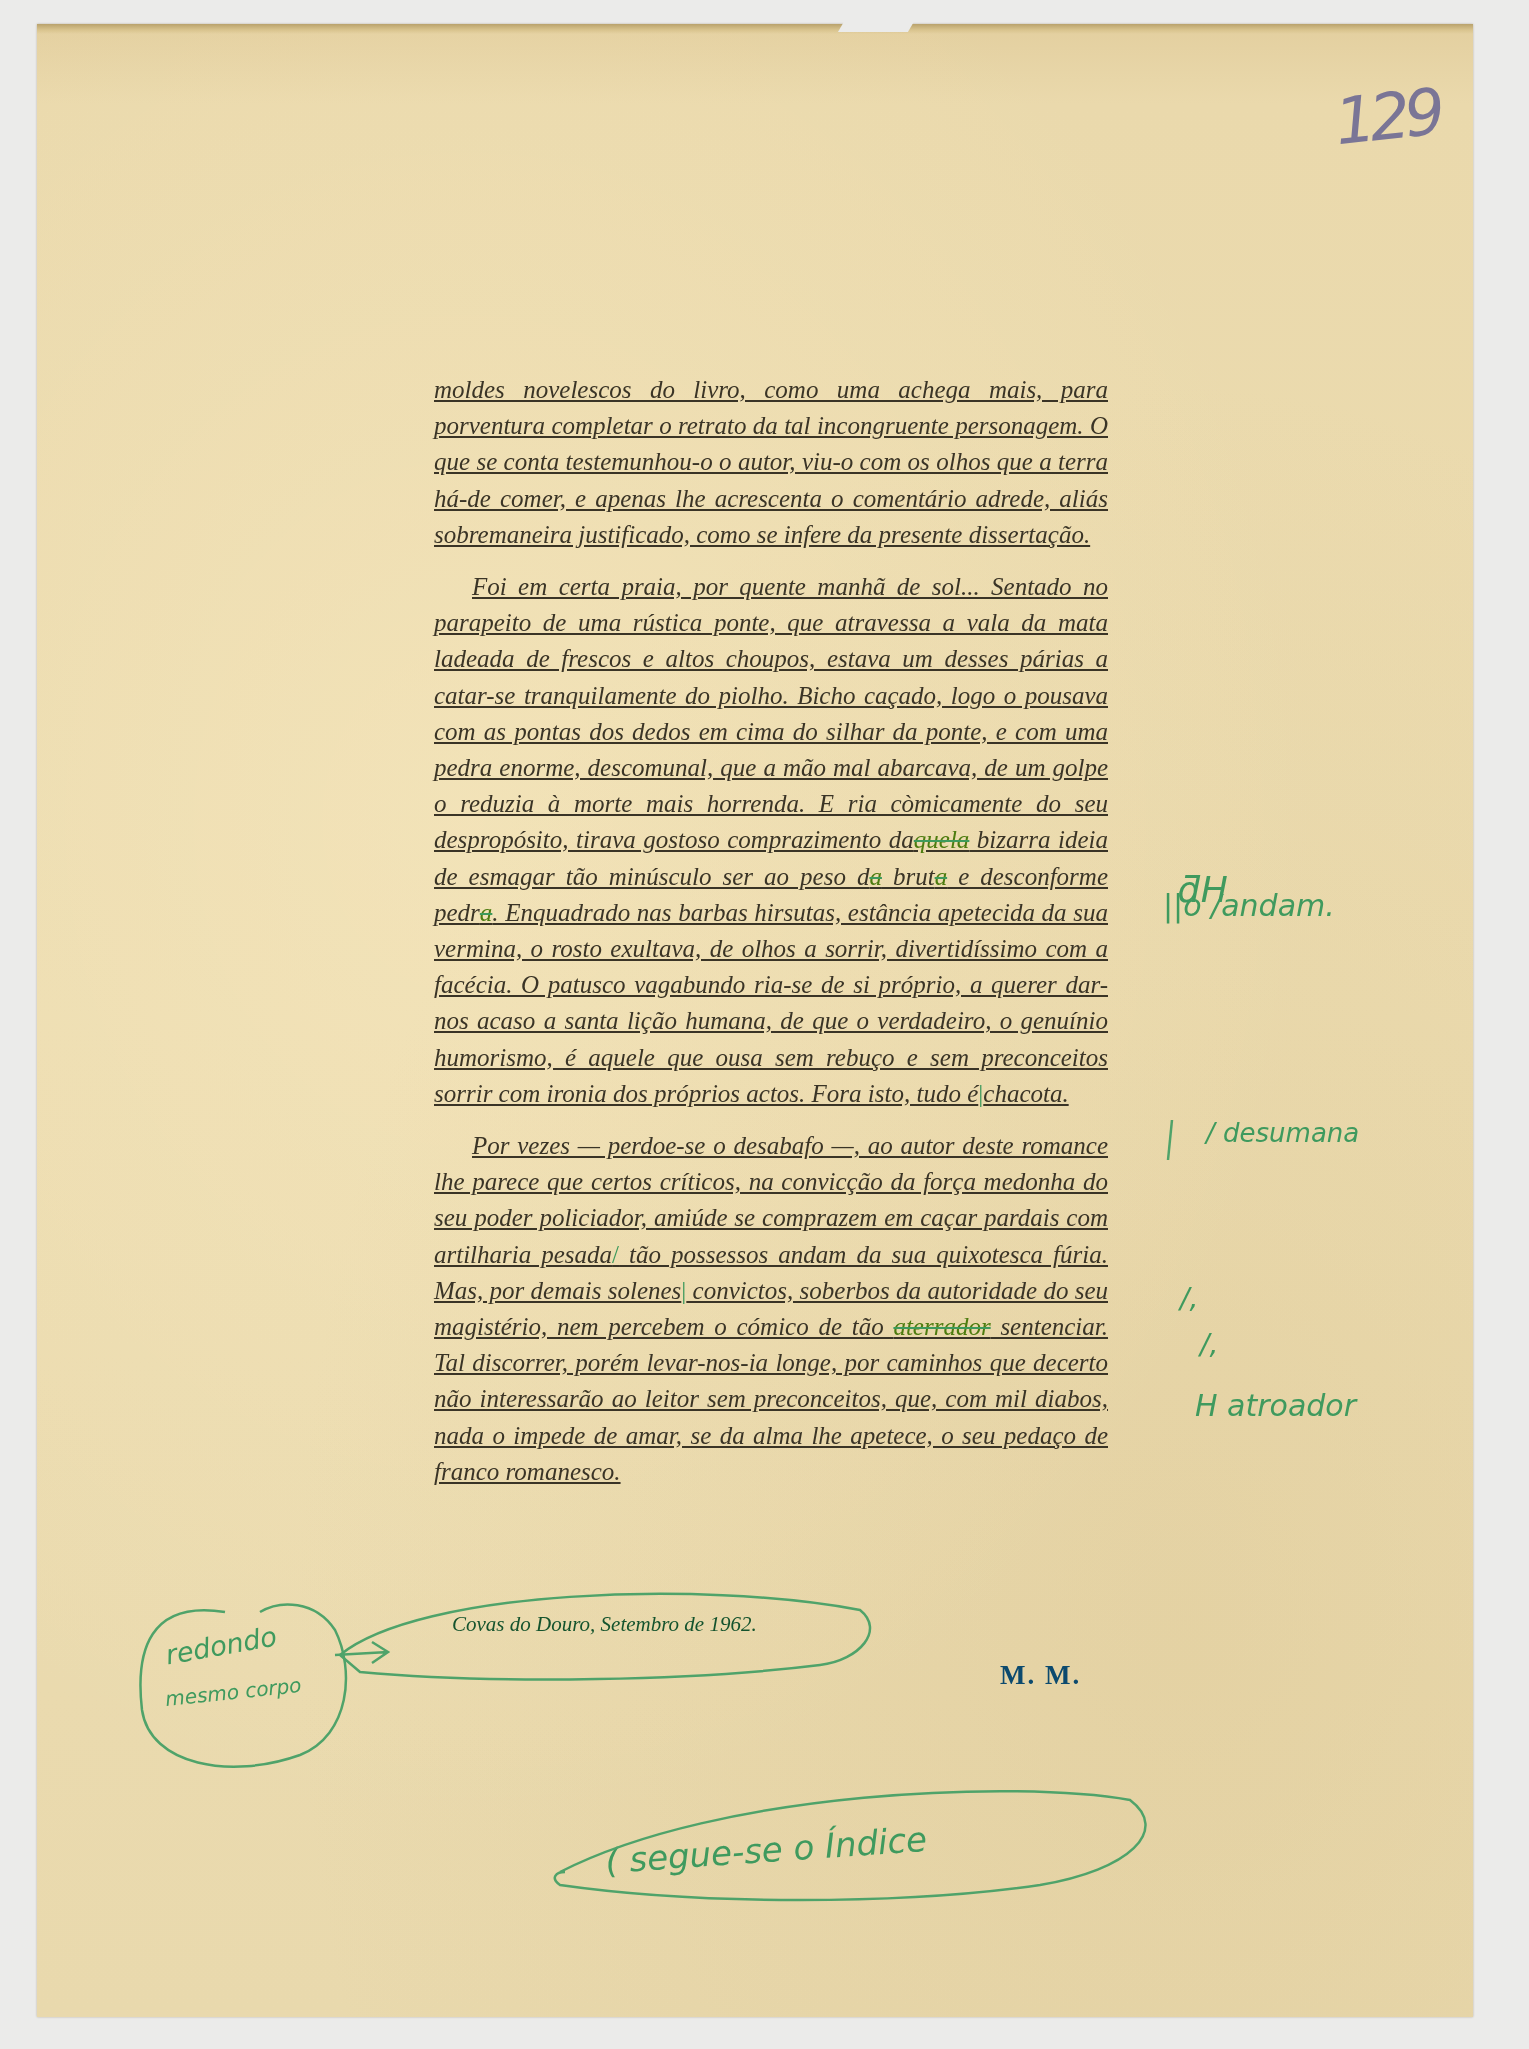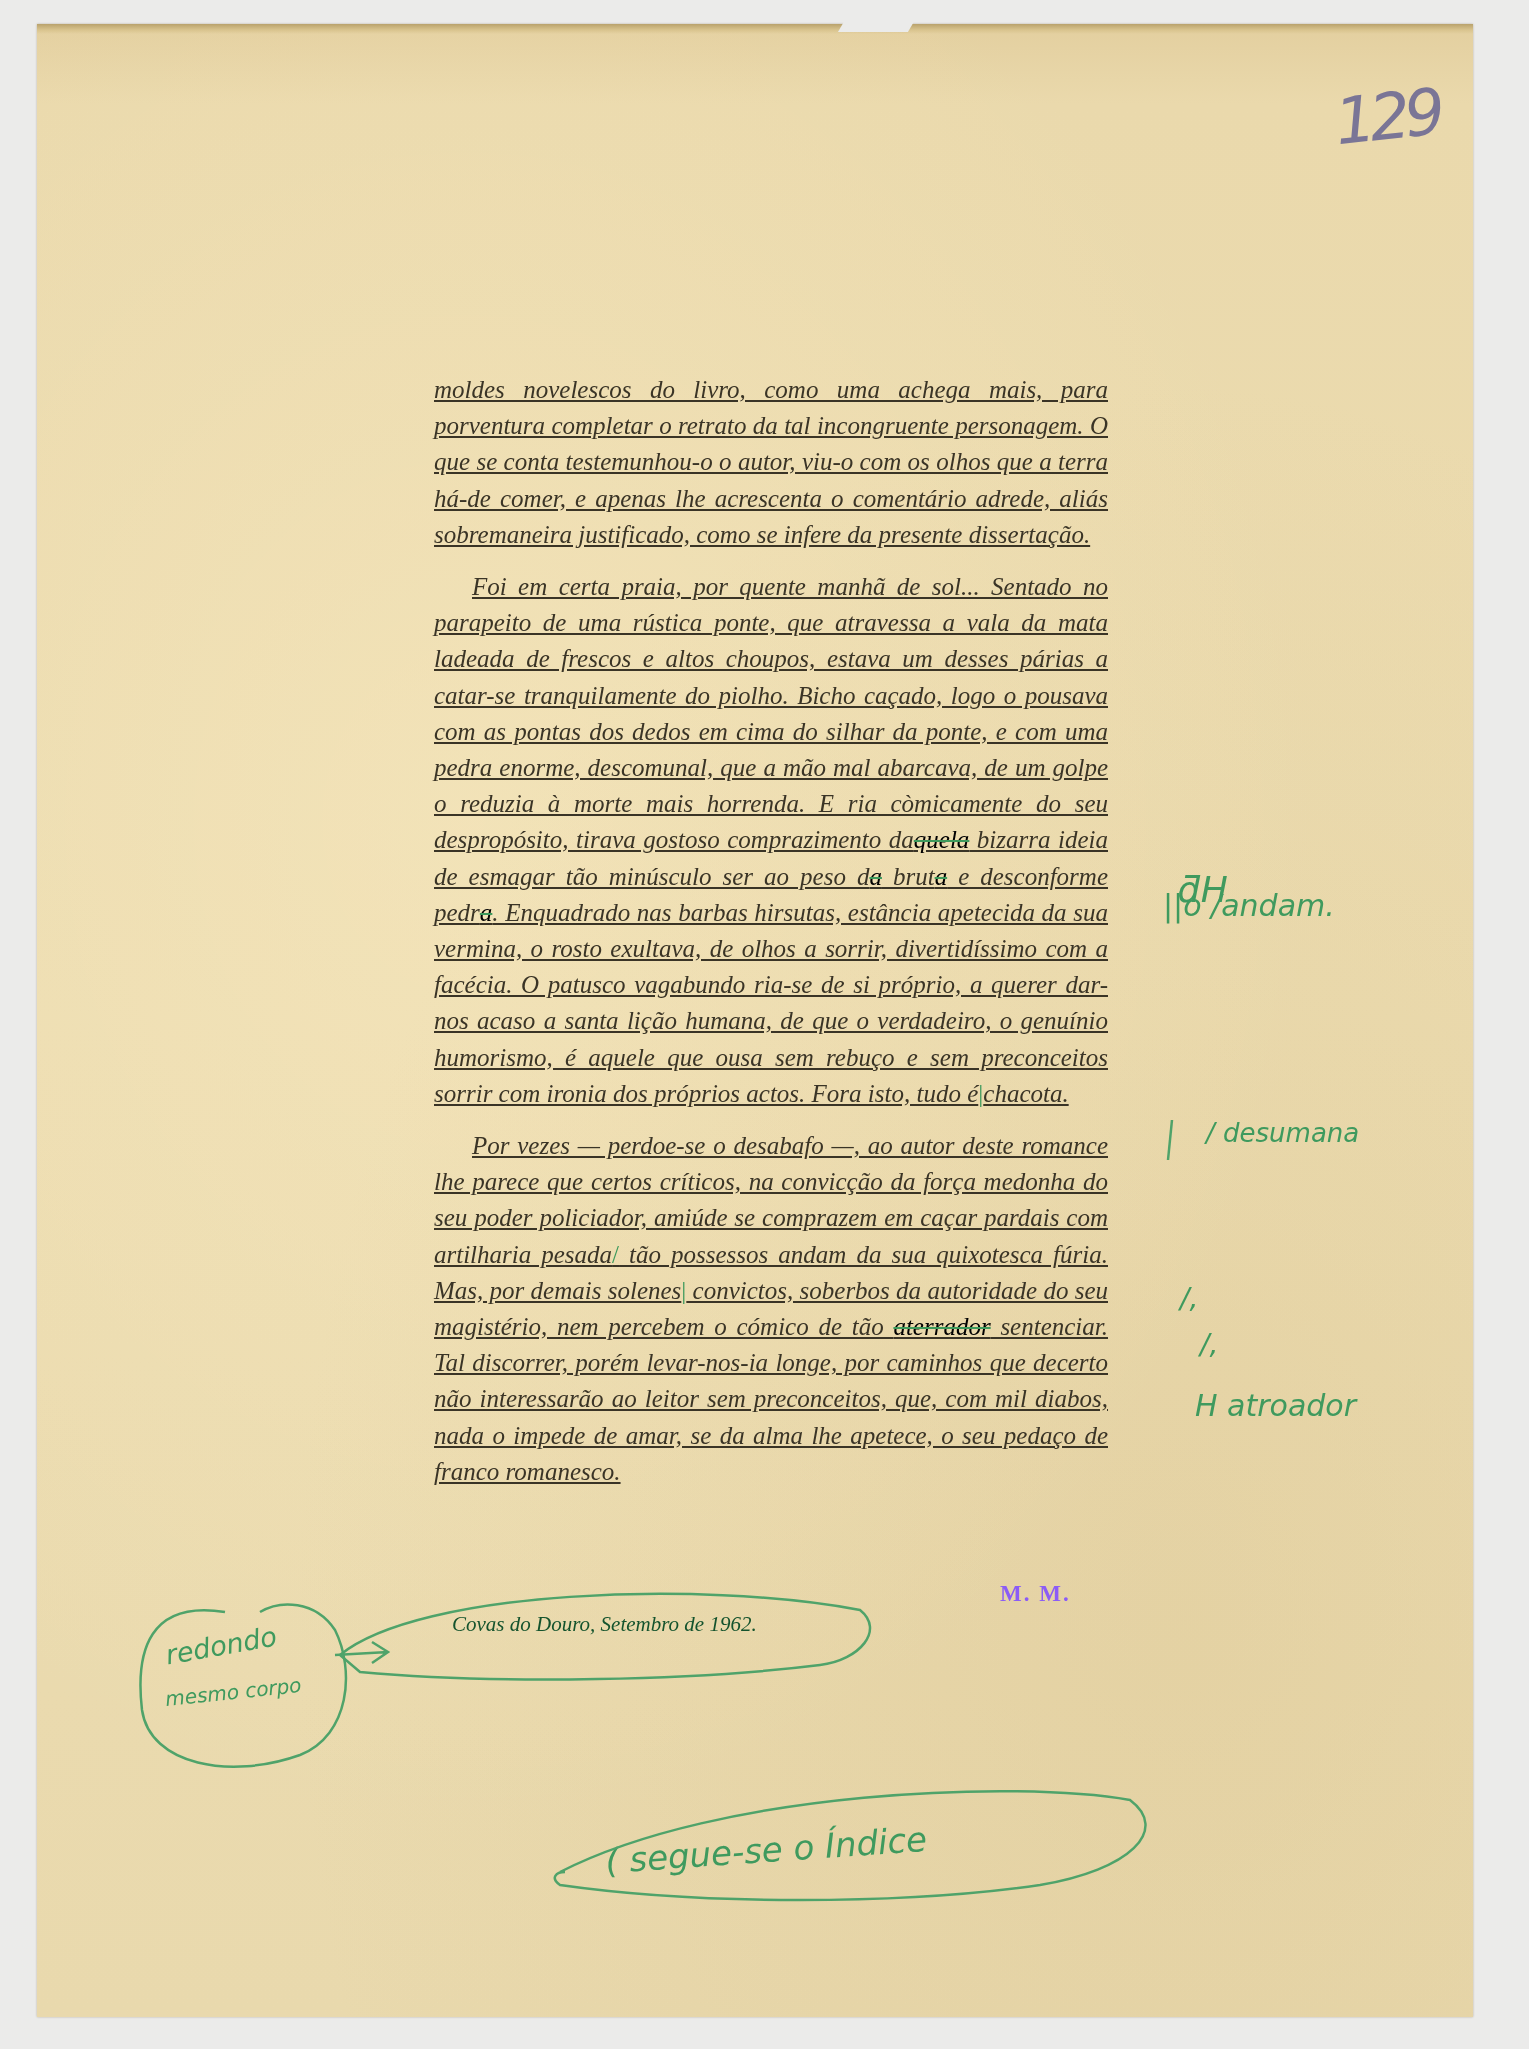--- a/index.html
+++ b/index.html
@@ -30,27 +30,27 @@
     font-size:64px; color:#7a7596; letter-spacing:-6px;
     transform:rotate(-6deg);
   }
   .text-block {
     position:absolute; left:418px; top:356px; width:706px;
     color:#3a3426; font-style:italic; font-size:25px; line-height:36.2px;
     text-align:justify;
   }
   .text-block p { margin:16px;text-decoration:underline; }
   .text-block p.indent { text-indent:38px; }
-  .strike-mark { color:#000000; text-decoration:line-through; text-decoration-color:#3d9a5c; text-decoration-thickness:2px; }
+  .strike-mark { color:#4d7c0f; text-decoration:line-through; text-decoration-color:#3d9a5c; text-decoration-thickness:2px; }
   .insert-mark { color:#3d9a5c; font-style:normal; }
   .dateline {
     position:absolute; left:452px; top:1612px; font-size:21px; font-style:italic; color:#14532d;
   }
   .signature {
-    position:absolute; left:1000px; top:1581px; font-size:23px; font-weight:bold; color:#8b5cf6; letter-spacing:2px;
+    position:absolute; left:1000px; top:1660px; font-size:27px; font-weight:bold; color:#0c4a6e; letter-spacing:2px;
   }
   .hand {
     position:absolute; color:#3f9a5e;
     font-family:"DejaVu Sans", sans-serif; font-style:italic;
   }
   svg.ann { position:absolute; left:0; top:0; width:1529px; height:2049px; pointer-events:none; }
 </style>
 </head>
 <body>
 

